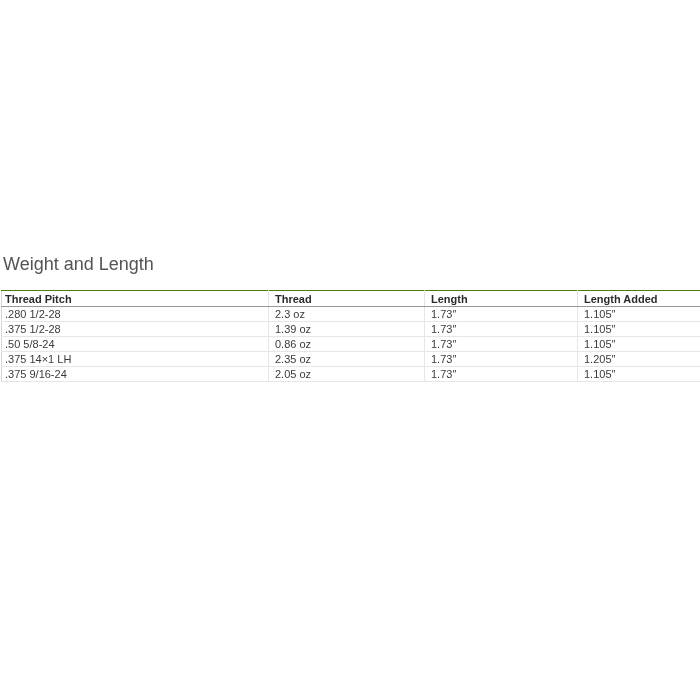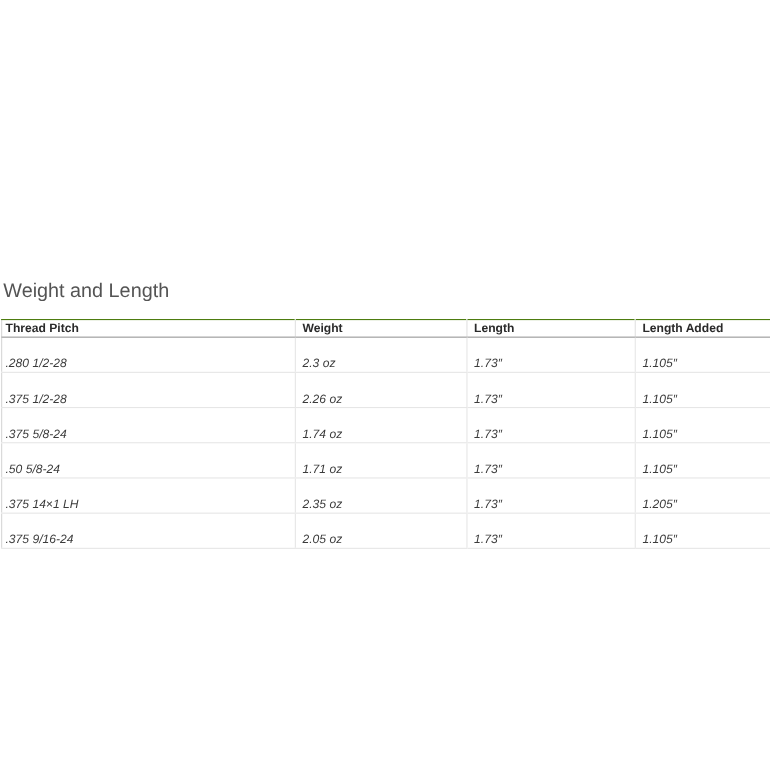--- a/index.html
+++ b/index.html
@@ -43,27 +43,26 @@
     height: 16px;
     padding: 1px 2px 1px 3px;
     border-bottom: 1px solid #979797;
     border-left: 1px solid #e2e2e2;
     vertical-align: middle;
     white-space: nowrap;
     overflow: hidden;
   }
   .spec-table td {
     height: 15px;
-    padding: 18px 2px 1px 3px;
+    padding: 1px 2px 1px 3px;
     border-bottom: 1px solid #e6e6e6;
     border-left: 1px solid #e6e6e6;
     vertical-align: middle;
     white-space: nowrap;
     overflow: hidden;
-    font-style: italic;
   }
   .spec-table th:first-child,
   .spec-table td:first-child { border-left: none; }
   .spec-table th:not(:first-child),
   .spec-table td:not(:first-child) { padding-left: 6px; }
 </style>
 </head>
 <body>
 
 <div class="canvas">
@@ -73,47 +72,41 @@
   <table class="spec-table">
     <colgroup>
       <col class="c1">
         <col class="c2">
         <col class="c3">
         <col class="c4">
     </colgroup>
     <thead>
       <tr>
         <th>Thread Pitch</th>
-        <th>Weight</th>
+        <th>Thread</th>
         <th>Length</th>
         <th>Length Added</th>
       </tr>
     </thead>
     <tbody id="table-body">
         <tr>
           <td>.280 1/2-28</td>
           <td>2.3 oz</td>
           <td>1.73″</td>
           <td>1.105″</td>
         </tr>
         <tr>
           <td>.375 1/2-28</td>
-          <td>2.26 oz</td>
-          <td>1.73″</td>
-          <td>1.105″</td>
-        </tr>
-        <tr>
-          <td>.375 5/8-24</td>
-          <td>1.74 oz</td>
+          <td>1.39 oz</td>
           <td>1.73″</td>
           <td>1.105″</td>
         </tr>
         <tr>
           <td>.50 5/8-24</td>
-          <td>1.71 oz</td>
+          <td>0.86 oz</td>
           <td>1.73″</td>
           <td>1.105″</td>
         </tr>
         <tr>
           <td>.375 14×1 LH</td>
           <td>2.35 oz</td>
           <td>1.73″</td>
           <td>1.205″</td>
         </tr>
         <tr>

